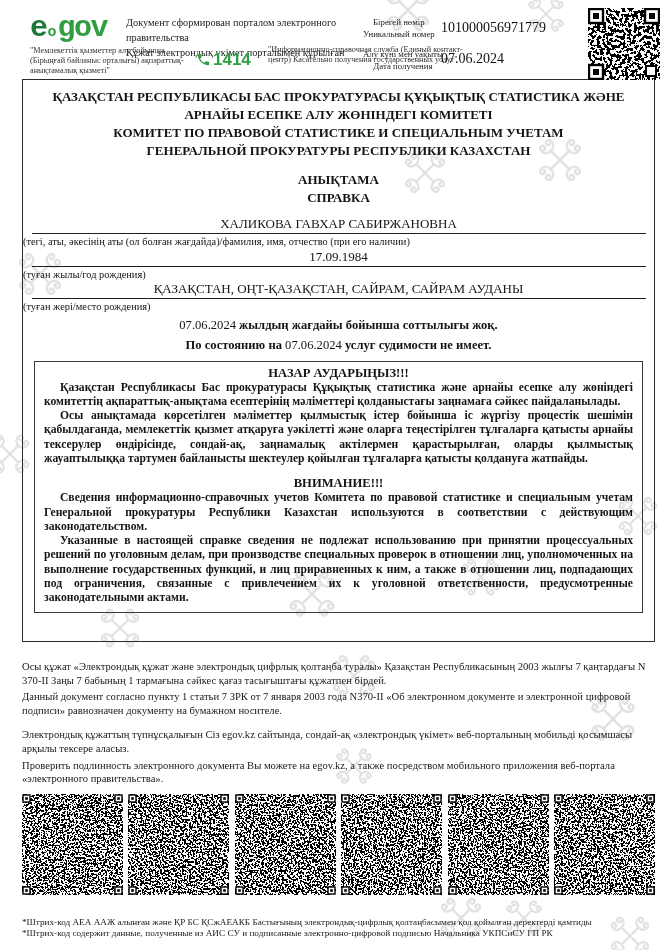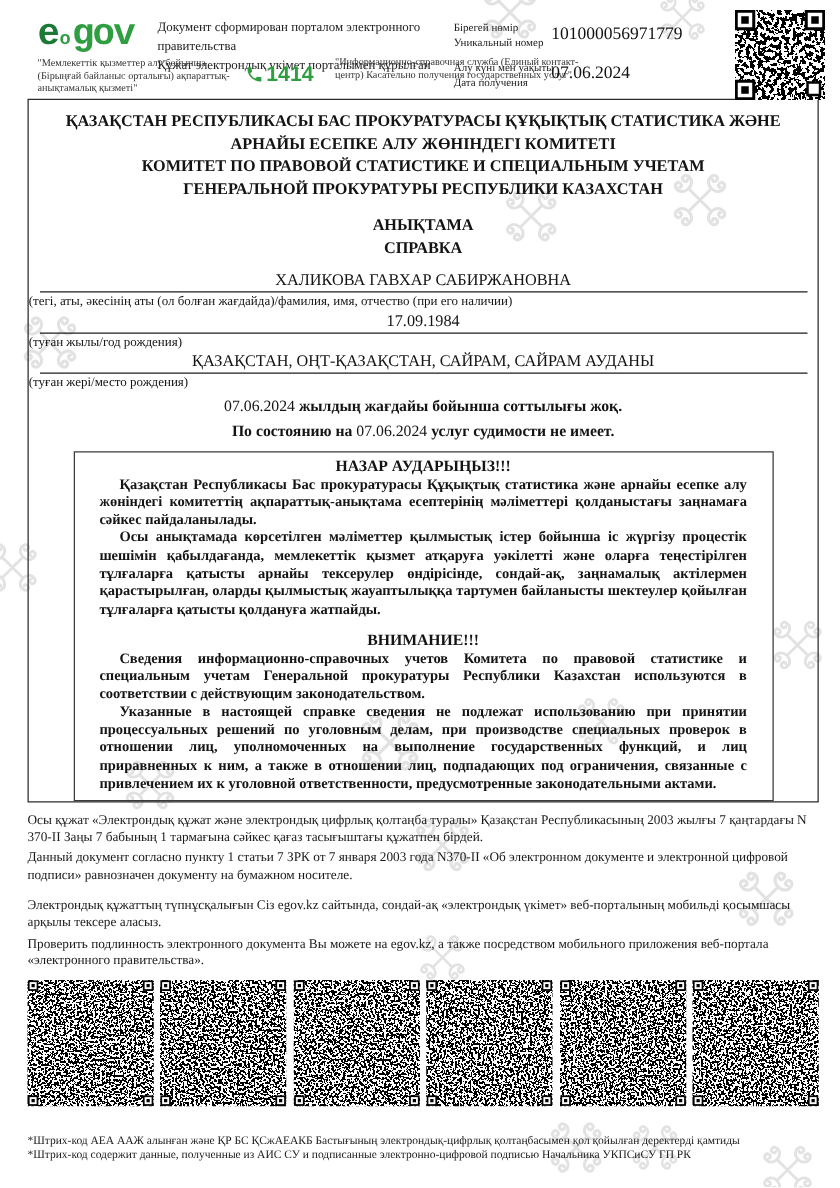--- a/index.html
+++ b/index.html
@@ -17,37 +17,37 @@
   .header { position:relative; height:79px; }
   .logo { position:absolute; left:30px; top:13px; font-family:Liberation Mono, monospace; font-weight:700; font-size:30px; line-height:30px; letter-spacing:-1.5px; }
   .logo .e   { color:#1c7a36; }
   .logo .dot { font-size:15px; color:#2f9e41; letter-spacing:0; padding:0 1px; }
   .logo .gov { color:#2f9e41; }
   .gen-text { position:absolute; left:126px; top:15px; width:238px; font-size:10.3px; line-height:15px; color:#222; }
   .contact-left  { position:absolute; left:30px;  top:46px; width:155px; font-size:8.2px; line-height:10px; color:#333; }
   .contact-right { position:absolute; left:268px; top:45px; width:195px; font-size:8.2px; line-height:10px; color:#333; }
   .phone { position:absolute; left:196px; top:50px; color:#2f9e41; font-family:"Liberation Sans","DejaVu Sans",sans-serif; font-weight:700; font-size:17px; white-space:nowrap; }
   .phone svg { vertical-align:-2px; margin-right:2px; }
-  .meta-label { position:absolute; font-size:8.8px; line-height:11.5px; color:#222; }
+  .meta-label { position:absolute; font-size:8.8px; line-height:11.5px; color:#222;text-align:center; }
   .meta-value { position:absolute; font-size:14px; color:#111; }
   .ml-1 { left:363px; top:17px; }  .mv-1 { left:441px; top:20px; }
   .ml-2 { left:363px; top:49px; }  .mv-2 { left:441px; top:51px; }
   .qr { position:absolute; left:588px; top:8px; }
 
   
-  .mainbox { margin:0 17px 8px 22px; border:1px solid #2b2b2b; height:563px; padding-top:8px; }
+  .mainbox { margin:0 17px 18px 22px; border:1px solid #2b2b2b; height:563px; padding-top:8px; }
   .t-line { font-weight:700; text-align:center; font-size:13px; line-height:18px; }
   .doctype { margin-top:11px; }
   .field-value { font-size:13px; text-align:center; border-bottom:1px solid #1e1e1e; width:614px; margin:0 auto; padding-bottom:1px; white-space:nowrap; }
   .field-caption { font-size:10.4px; text-align:left; line-height:13.5px; padding-top:1px; }
   .fields { margin-top:9px; }
   .res-line { text-align:center; font-size:12.6px; line-height:17px; margin-top:3px; }
   .res-line .b { font-weight:700; }
 
-  .warnbox { margin:7px auto 0; width:560px; border:1px solid #3a3a3a; padding:3px 20px 6px; }
+  .warnbox { margin:7px auto 0; width:609px; border:1px solid #3a3a3a; padding:3px 9px 6px; }
   .warn-h { text-align:center; font-weight:700; font-size:12.6px; line-height:16px; }
   .warnbox p { margin:0; font-weight:700; font-size:11.6px; line-height:14.3px; text-align:justify; text-indent:16px; }
   .warn-gap { height:9px; }
 
   
   .legal { margin:6px 17px 0 22px; font-size:10.6px; line-height:13.6px; color:#1a1a1a; }
   .legal p { margin:0; }
   .legal .g-sm { height:3px; } .legal .g-lg { height:11px; }
 
   

